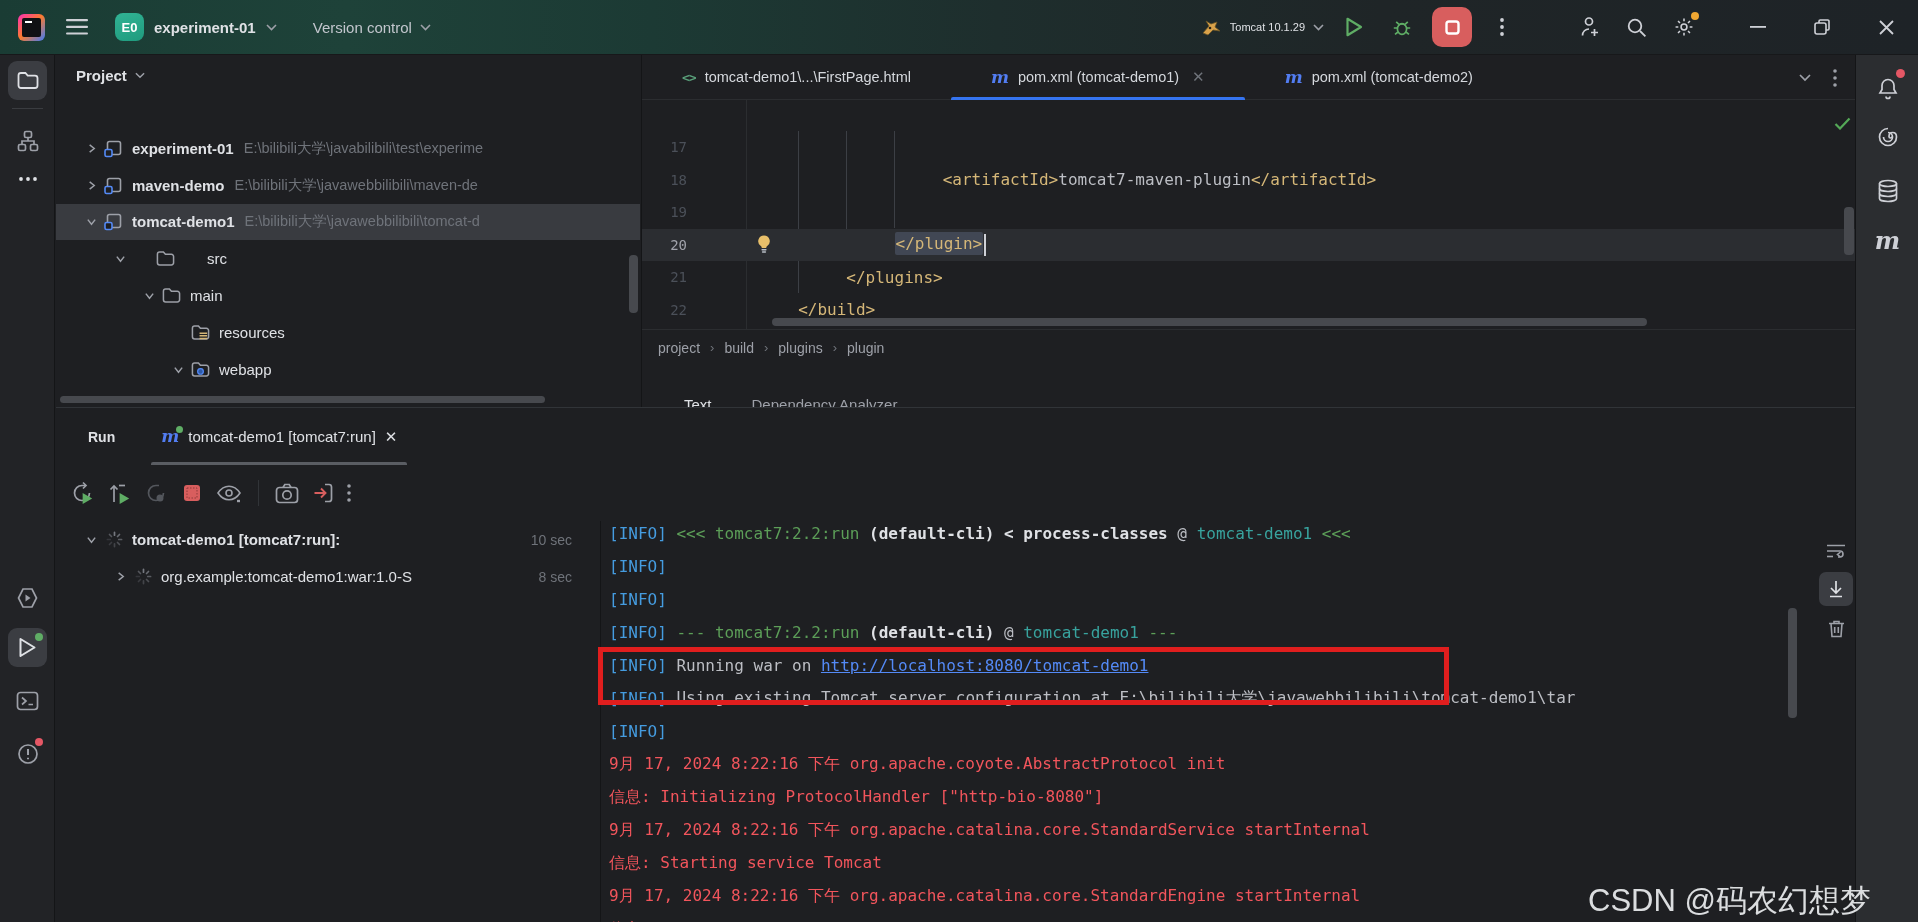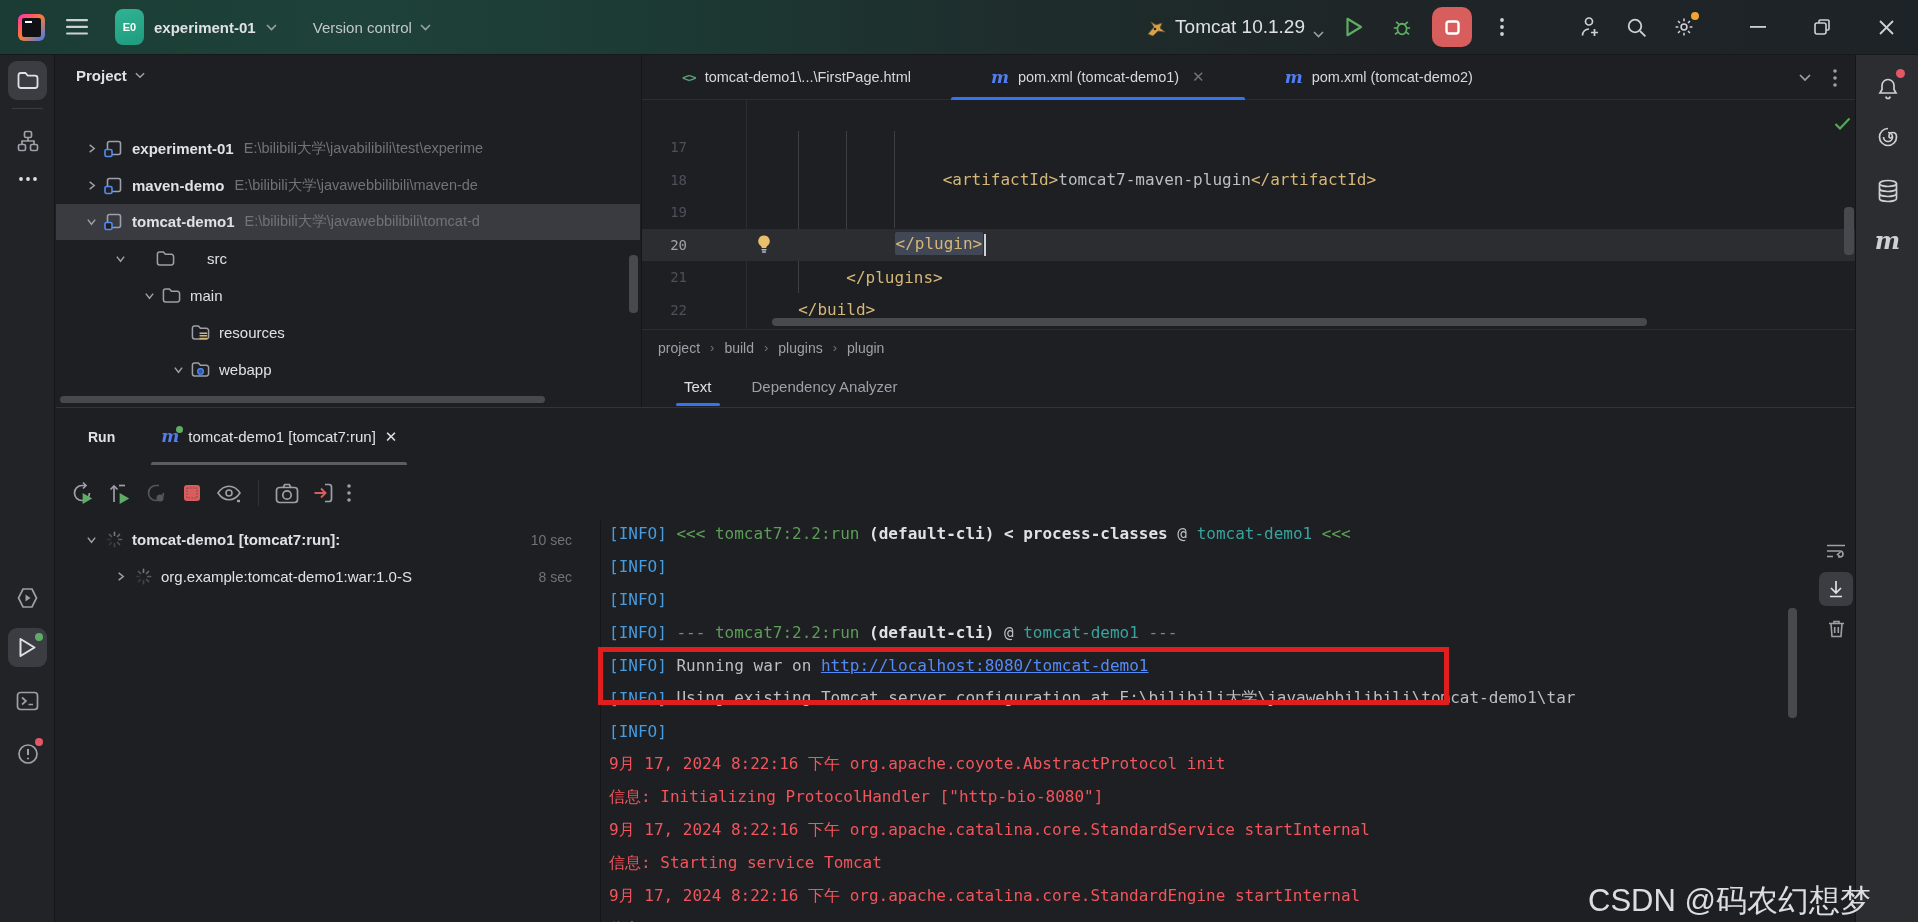--- a/index.html
+++ b/index.html
@@ -12,25 +12,25 @@
   
   #titlebar { position:absolute; left:0; top:0; width:1918px; height:55px;
     background:linear-gradient(90deg,#1a3c34 0%,#1e4239 18%,#1c3a34 34%,#1e2e2d 52%,#1f2527 72%,#1e2327 100%);
     border-bottom:1px solid #17181a; display:flex; align-items:center; }
   .tb-left { display:flex; align-items:center; gap:14px; padding-left:18px; }
   .tb-right { margin-left:auto; display:flex; align-items:center; gap:12px; padding-right:14px; }
   .logo { width:27px; height:27px; border-radius:6px; background:linear-gradient(135deg,#fe2eb6 0%,#fd7b2e 48%,#3b7bfa 100%); position:relative; }
   .logo .inner { position:absolute; left:4px; top:4px; width:19px; height:19px; background:#101114; border-radius:2px; }
   .logo .mark { position:absolute; left:7px; top:7px; width:7px; height:2.5px; background:#fff; }
   .iconbtn { width:36px; height:36px; display:flex; align-items:center; justify-content:center; border-radius:8px; position:relative; }
-  .badge { width:29px; height:36px; border-radius:8px; background:linear-gradient(160deg,#31b394,#1f9b7e); color:#fff;
-    font-size:11px; font-weight:bold; display:flex; align-items:center; justify-content:center; letter-spacing:0; }
+  .badge { width:29px; height:28px; border-radius:8px; background:linear-gradient(160deg,#31b394,#1f9b7e); color:#fff;
+    font-size:13px; font-weight:bold; display:flex; align-items:center; justify-content:center; letter-spacing:0; }
   .tb-name { font-size:15px; font-weight:bold; color:var(--text-primary); display:flex; align-items:center; gap:6px; }
   .tb-vcs { font-size:15px; color:#c2c6cd; display:flex; align-items:center; gap:6px; }
-  .runcfg { display:flex; align-items:flex-end; gap:8px; font-size:19px; color:var(--text-primary); }
+  .runcfg { display:flex; align-items:center; gap:8px; font-size:11px; color:var(--text-primary); }
   .stopbtn { width:40px; height:40px; border-radius:10px; background:var(--stop-red); display:flex; align-items:center; justify-content:center; }
   .dot { position:absolute; width:8px; height:8px; border-radius:50%; }
 
   
   #left-strip { position:absolute; left:0; top:55px; width:55px; height:867px; background:#222326; border-right:1px solid #141517; }
   .strip-btn { position:absolute; left:8px; width:39px; height:39px; border-radius:9px; display:flex; align-items:center; justify-content:center; }
   .strip-btn.sel { background:#3b3d42; }
 
   
   #project-panel { position:absolute; left:56px; top:55px; width:584px; height:352px; background:var(--panel-bg); overflow:hidden; }
@@ -64,21 +64,21 @@
   .code-text { position:absolute; left:108px; white-space:pre; }
   .t-tag { color:var(--xml-tag); }
   .t-text { color:var(--code-text); }
   .tok-hl { background:var(--token-bg); border-radius:2px; padding:2px 1px; }
   .caret { display:inline-block; width:2px; height:22px; background:#ced0d6; vertical-align:middle; margin-left:1px; }
   .iguide { position:absolute; width:1px; background:#3c3f45; }
   #gutter-line { position:absolute; left:104px; top:0; width:1px; height:230px; background:#2b2d30; }
 
   #breadcrumbs { position:absolute; left:16px; top:275px; height:35px; display:flex; align-items:center; gap:10px; font-size:14px; color:var(--text-secondary); border-top:0; }
   .bc-sep { color:var(--text-dim); font-size:13px; }
-  #view-tabs { position:absolute; left:0; top:310px; width:1214px; height:42px; display:flex; align-items:center; gap:36px; padding-left:40px; font-size:15px; }
+  #view-tabs { position:absolute; left:0; top:328px; width:1214px; height:42px; display:flex; align-items:center; gap:36px; padding-left:40px; font-size:15px; }
   .vtab { position:relative; color:var(--text-secondary); padding:9px 2px; }
   .vtab.act { color:var(--text-primary); }
   .vtab.act::after { content:""; position:absolute; left:-6px; right:-6px; bottom:-2px; height:3px; background:var(--accent-blue); border-radius:2px; }
   #editor-topline { position:absolute; left:0; top:274px; width:1214px; height:1px; background:#2b2d30; }
 
   
   #run-panel { position:absolute; left:56px; top:407px; width:1799px; height:515px; background:var(--panel-bg); border-top:1px solid #313438; }
   #run-header { position:absolute; left:0; top:0; width:1799px; height:57px; display:flex; align-items:center; }
   #run-label { font-size:14px; font-weight:bold; color:var(--text-primary); margin-left:32px; }
   #run-tab { position:relative; margin-left:36px; height:57px; display:flex; align-items:center; gap:9px; font-size:15px; color:var(--text-primary); padding:0 10px; }

